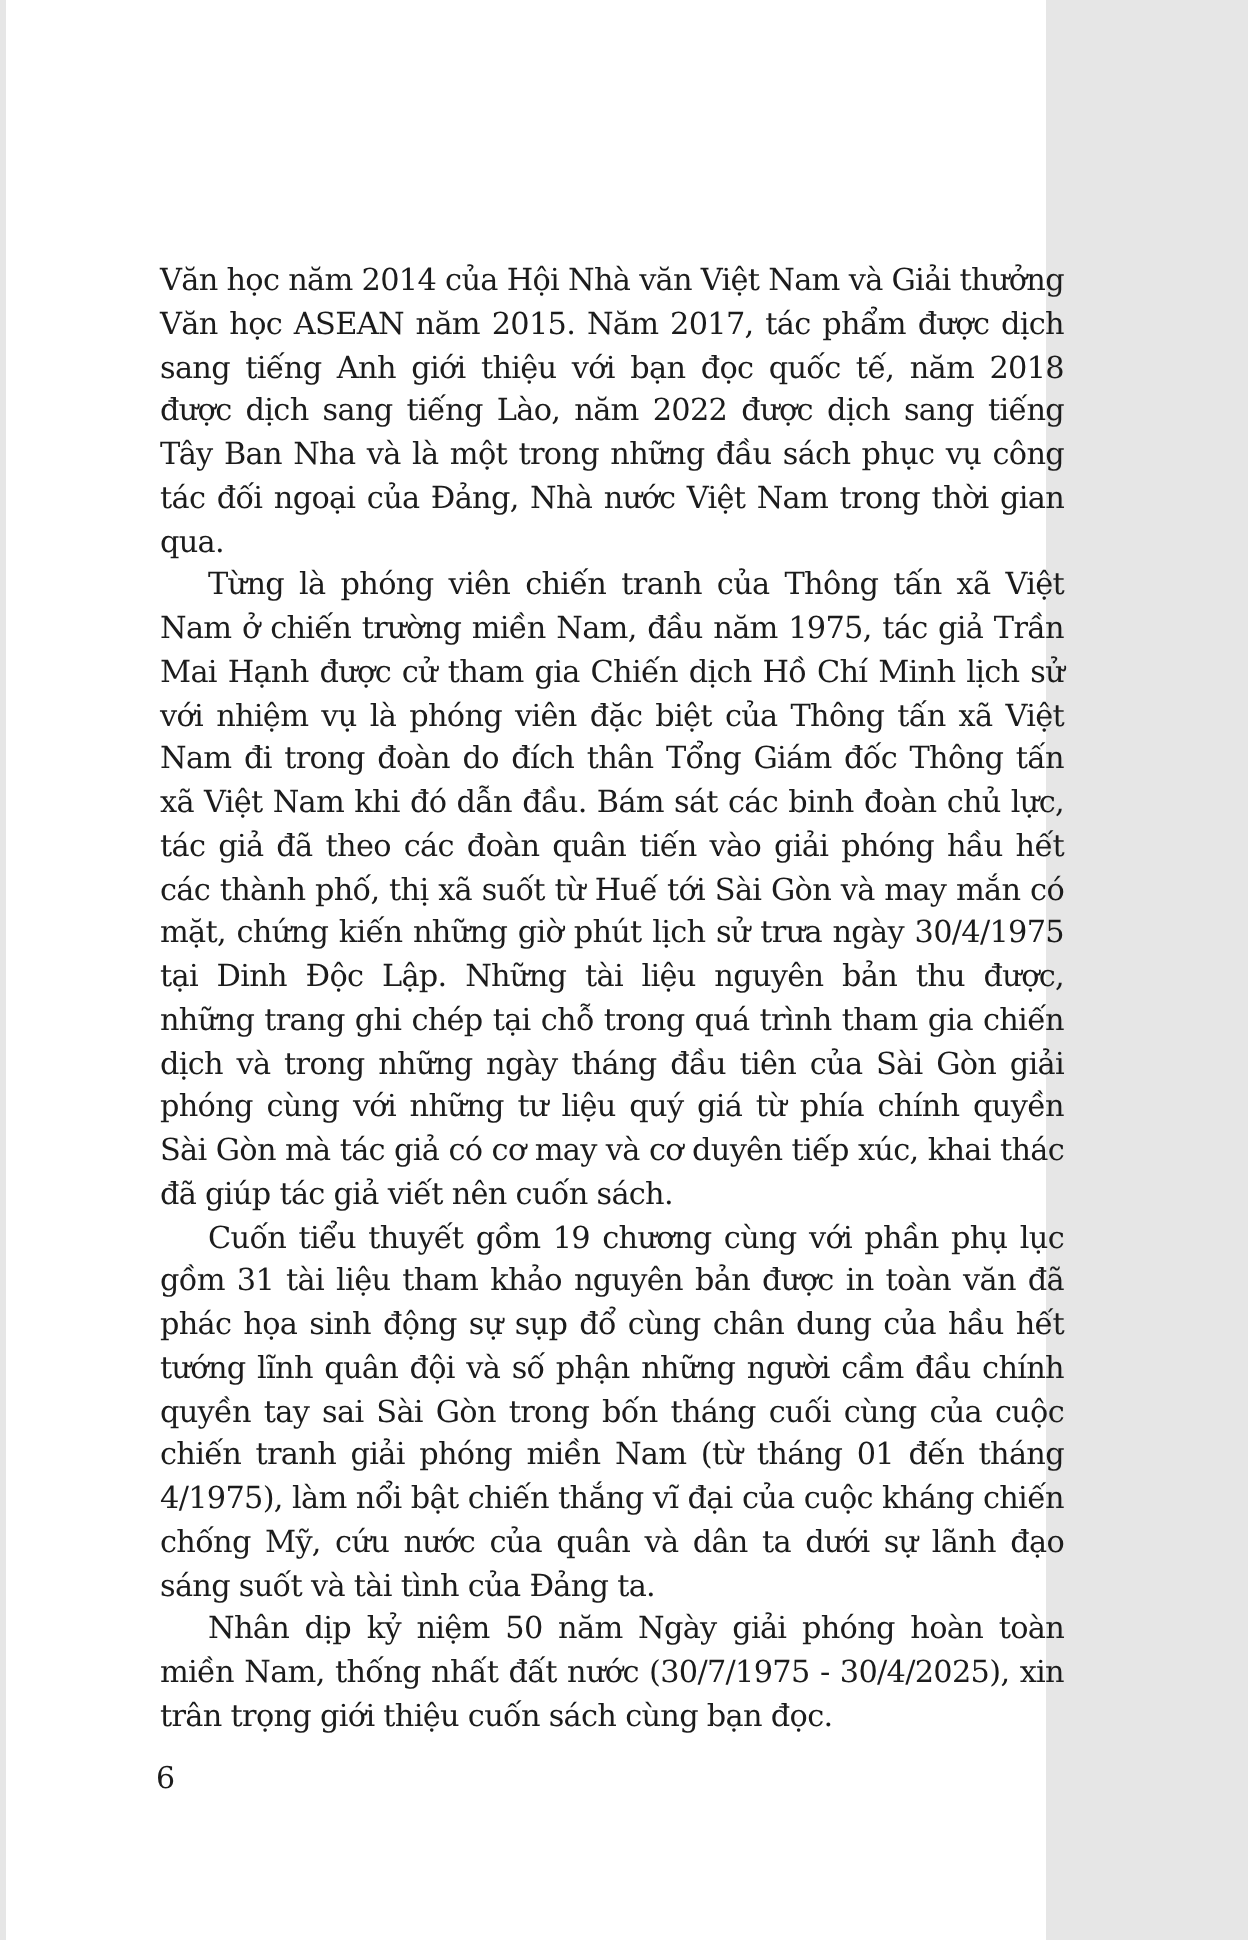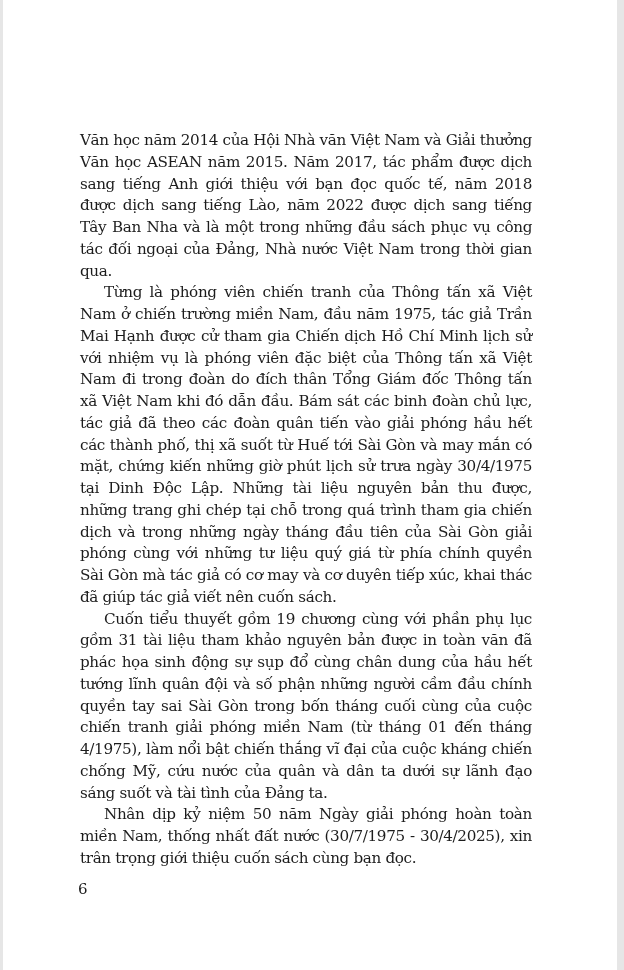--- a/index.html
+++ b/index.html
@@ -10,21 +10,21 @@
     body {
       width: 624px;
       height: 970px;
       position: relative;
       overflow: hidden;
     }
     .page {
       position: absolute;
       left: 3px;
       top: 0;
-      width: 614px;
+      width: 520px;
       height: 970px;
       background: #ffffff;
     }
     .body-text {
       position: absolute;
       left: 77px;
       top: 130px;
       width: 452px;
       font-family: "DejaVu Serif", "Liberation Serif", serif;
       font-size: 15.2px;

